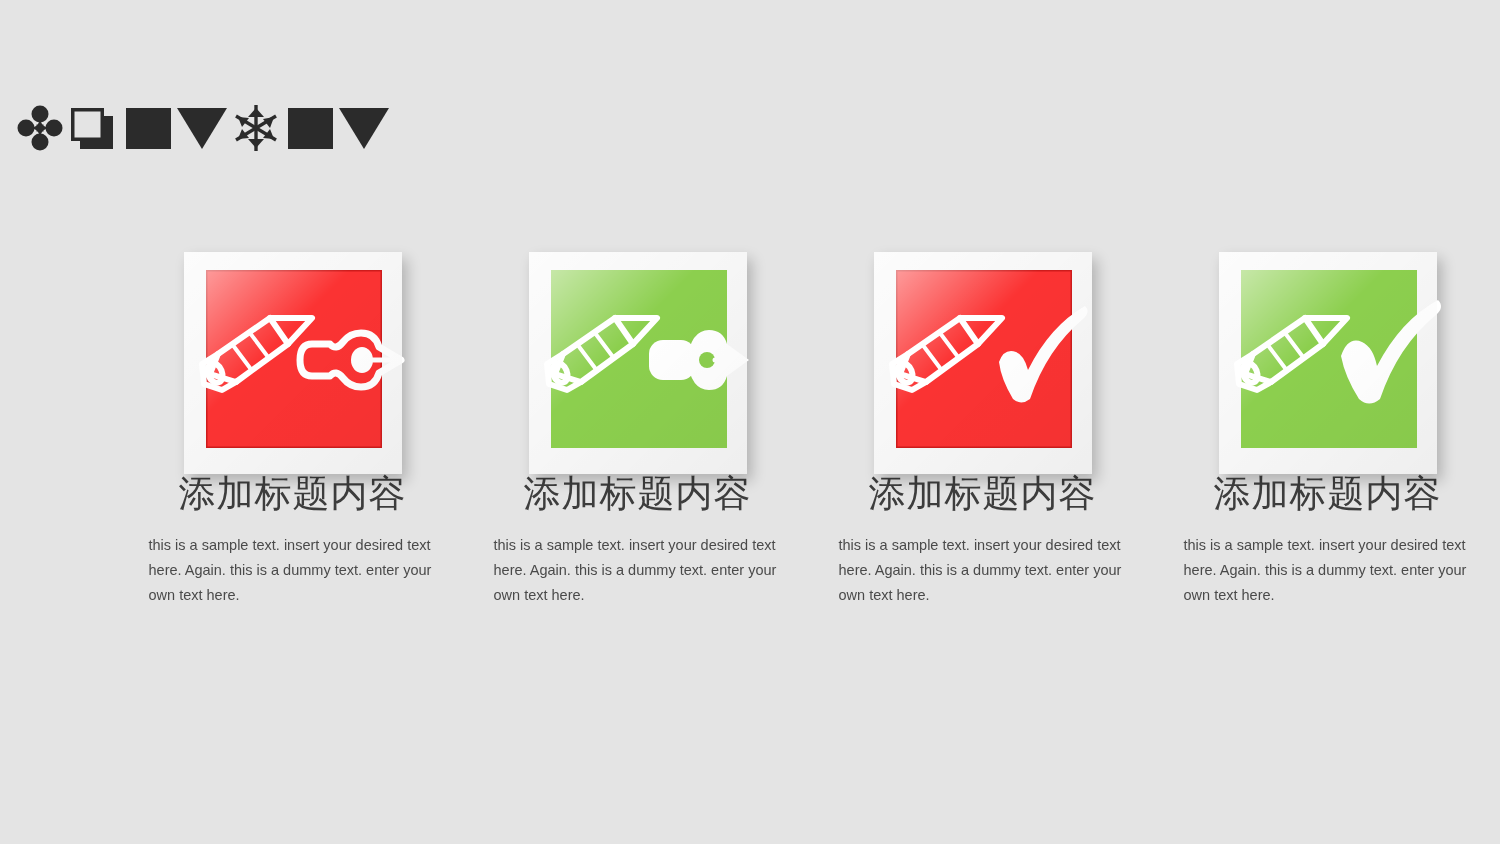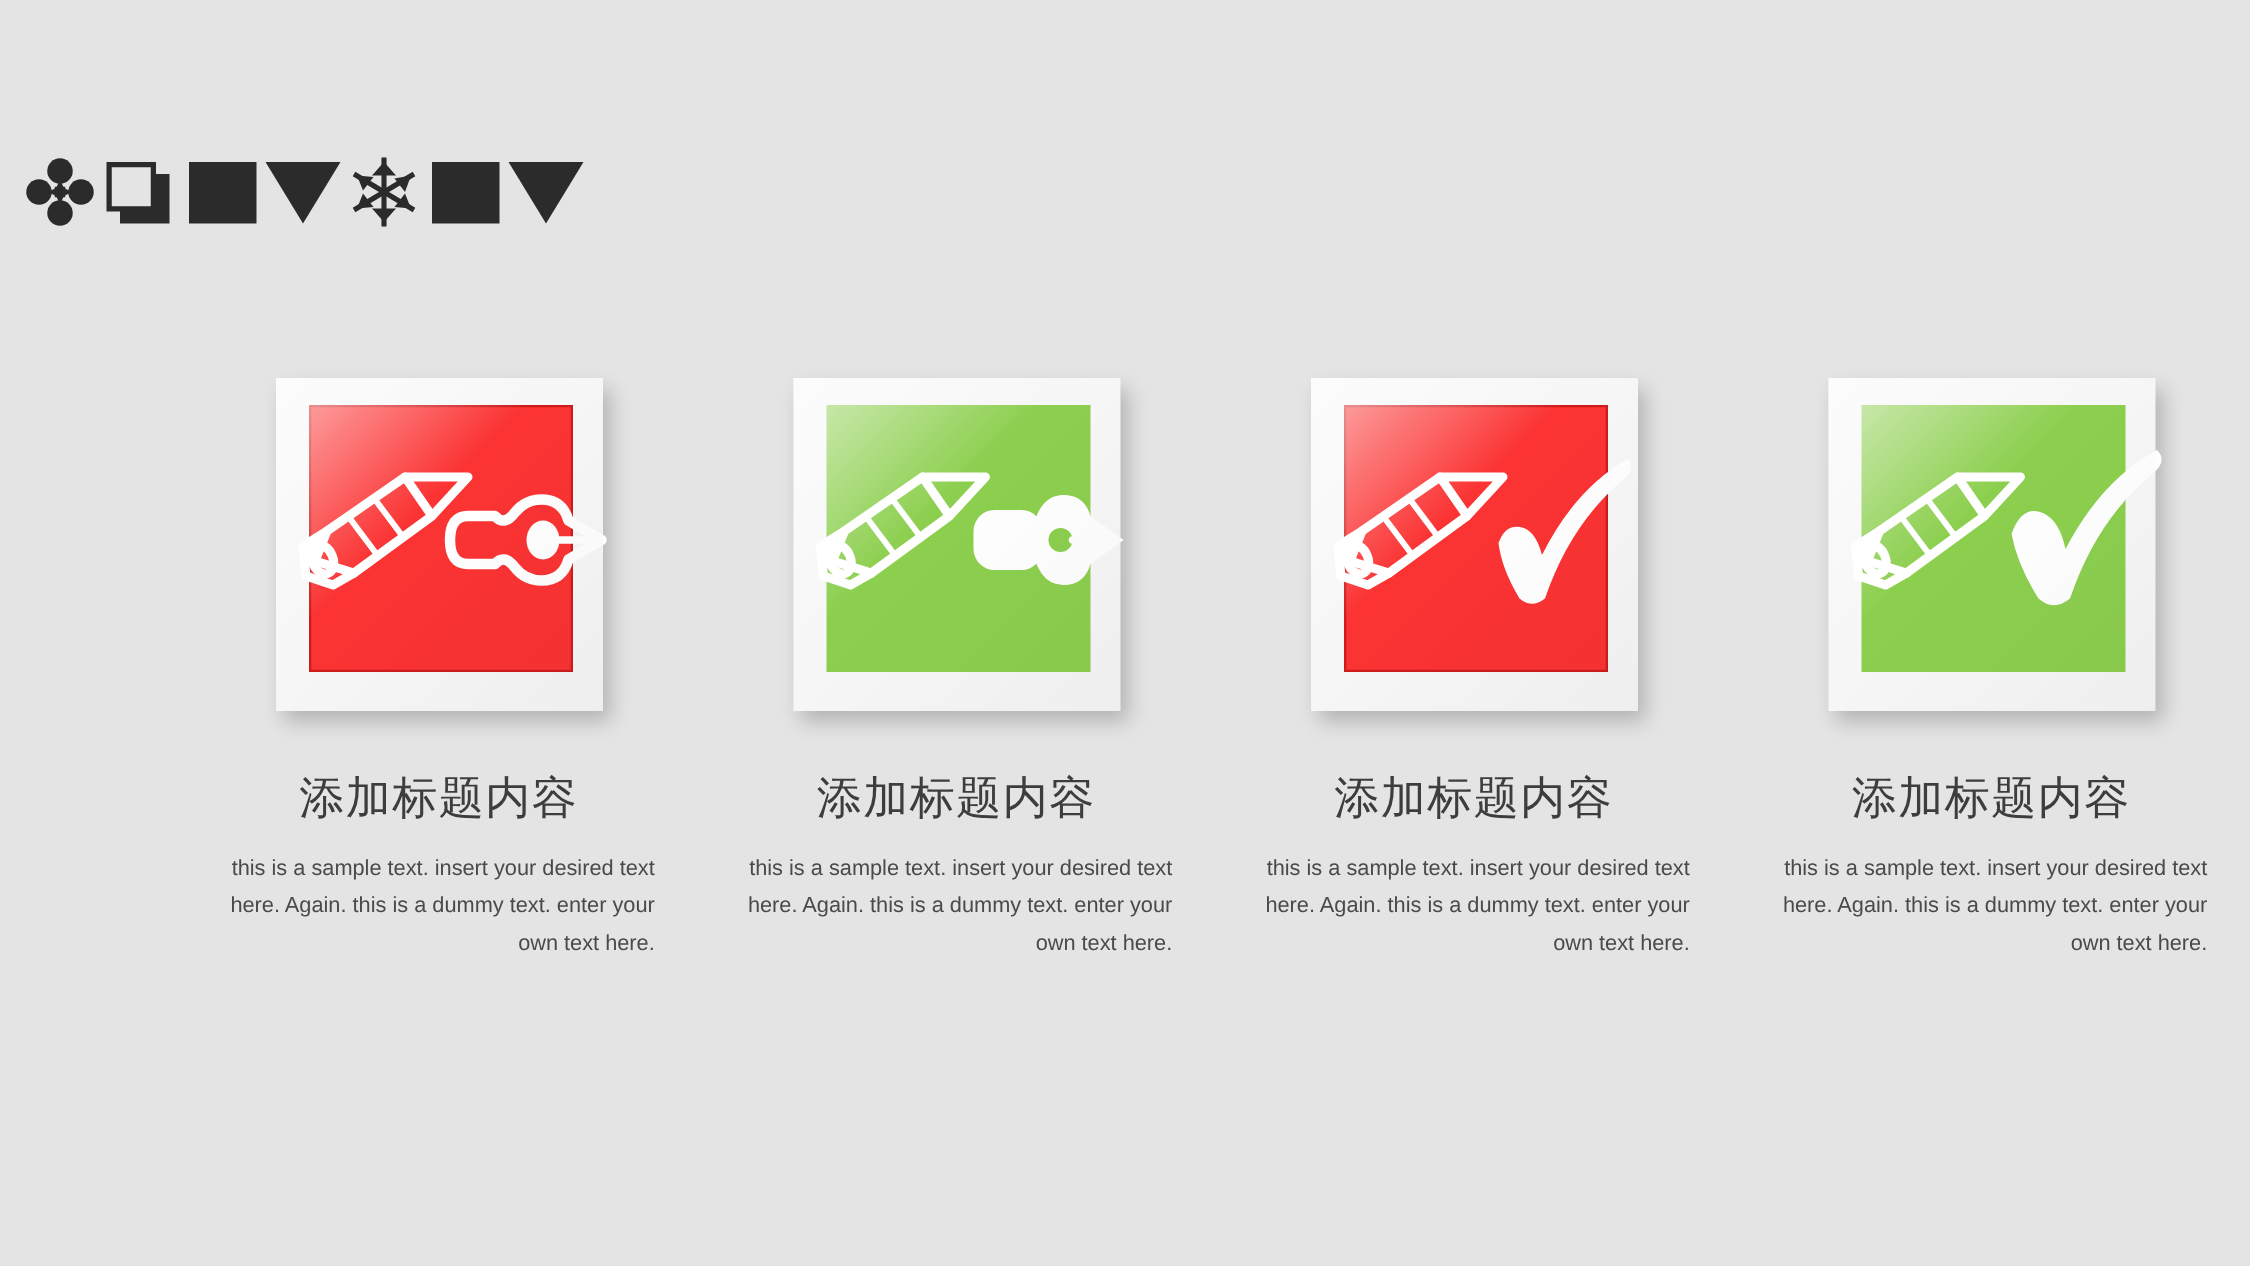--- a/index.html
+++ b/index.html
@@ -82,35 +82,34 @@
     position: absolute;
     left: -14px;
     top: 8px;
     width: 208px;
     height: 160px;
     overflow: visible;
   }
 
   
   .card-title {
-    margin-top: 42px;
-    font-size: 30px;
+    font-size: 37px;
     line-height: 1.1;
     color: #3d3d3d;
     font-weight: 400;
     text-align: center;
     letter-spacing: 1px;
   }
   .card-body {
     margin-top: 18px;
     width: 288px;
     font-size: 14.5px;
     line-height: 25px;
     color: #4a4a4a;
-    text-align: right;
+    text-align: left;
   }
 </style>
 </head>
 <body>
 
 <div class="header-glyphs">
 
   <span class="glyph">
     <svg viewBox="0 0 52 56" width="52" height="56" aria-hidden="true">
       <g fill="#2b2b2b">

